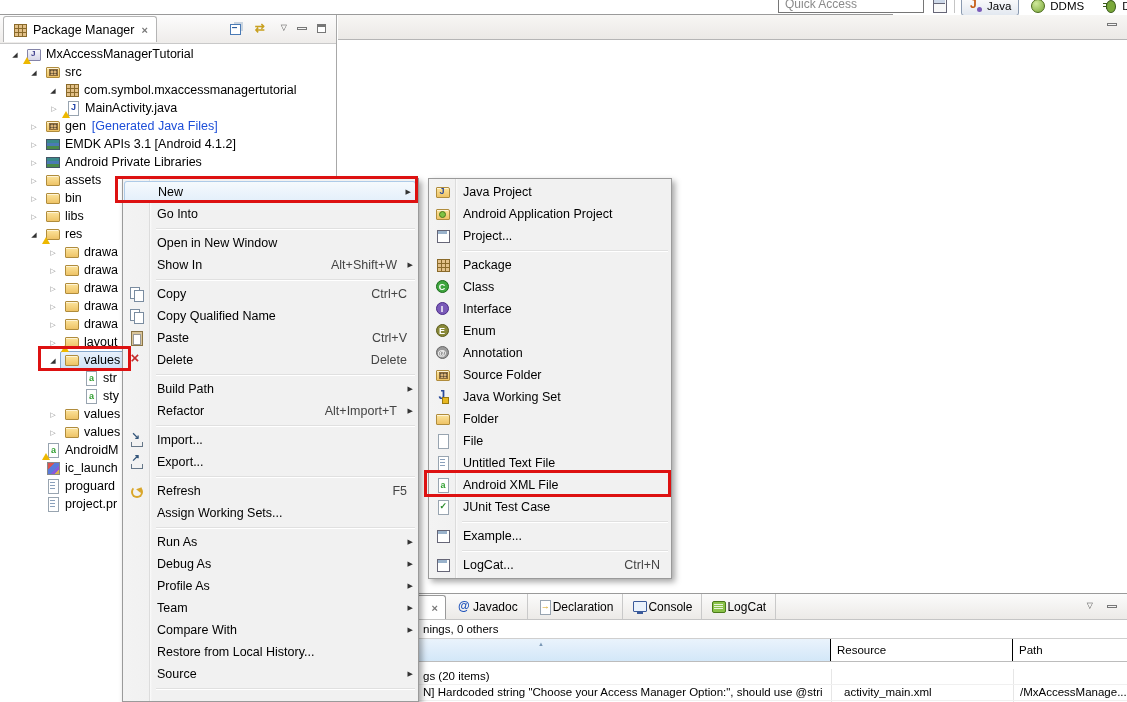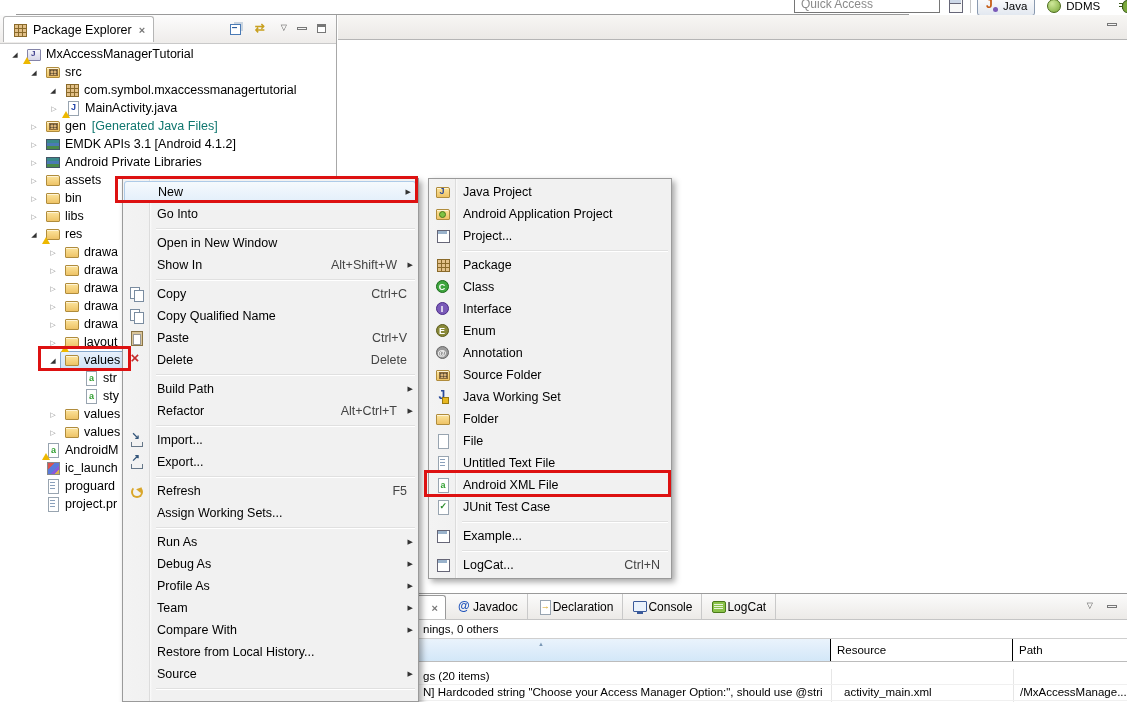--- a/index.html
+++ b/index.html
@@ -1,20 +1,20 @@
 <!DOCTYPE html>
 <html><head>
 <meta charset="utf-8">
 <style>
   html,body{margin:0;padding:0;background:#fff}
   .app{position:relative;width:1127px;height:702px;overflow:hidden;background:#fff;
        font-family:"Liberation Sans",sans-serif;font-size:12px;color:#000;-webkit-font-smoothing:antialiased}
 
   
-  .topbar{position:absolute;left:16px;top:0;width:893px;height:14px;background:#fff;border-bottom:1px solid #9a9a9a}
+  .topbar{position:absolute;left:0;top:0;width:893px;height:14px;background:#fff;border-bottom:1px solid #9a9a9a}
   .quick-access{position:absolute;left:778px;top:-9px;width:146px;height:22px;box-sizing:border-box;
     border:1px solid #767676;background:#fff;color:#8a8a8a;font-size:12px;line-height:14px;padding:5px 0 0 6px}
   .tb-right{position:absolute;left:932px;top:-3px;display:flex;align-items:center;gap:6px;height:18px}
   .tb-sep{width:1px;height:14px;background:#c5c5c5}
   .persp-btn{display:flex;align-items:center;gap:4px;padding:1px 7px 1px 5px;font-size:11.5px;white-space:nowrap}
   .persp-btn.active{border:1px solid #8a9ab0;border-radius:3px;background:linear-gradient(#fdfdfd,#e2e8f0)}
 
   
   .icon{position:relative;display:inline-block;width:16px;height:16px;flex:0 0 16px}
   
@@ -110,21 +110,21 @@
   .tabclose{color:#777;font-size:11px;font-weight:bold;margin-left:2px}
   .pe-tools{position:absolute;right:10px;top:5px;display:flex;gap:10px;align-items:center}
   .pe-tree{position:absolute;top:30px;left:0;right:0;bottom:0;overflow:hidden;font-size:12.5px}
   .titem{height:18px;display:flex;align-items:center;white-space:nowrap}
   .twist{flex:0 0 14px;text-align:center;line-height:18px}
   .twist.open::before{content:"◢";font-size:7px;color:#333}
   .twist.closed::before{content:"▷";font-size:7px;color:#8a8a8a}
   .tinner{display:flex;align-items:center;gap:4px;padding:0 3px;height:17px;border:1px solid transparent;border-radius:2px}
   .titem.selected .tinner{background:linear-gradient(#e8f1fc,#cde2f8);border:1px solid #86a8cc}
   .iconwrap{position:relative;width:16px;height:16px;flex:0 0 16px}
-  .tsuffix{color:#0f766e;margin-left:2px}
+  .tsuffix{color:#1d4ed8;margin-left:2px}
 
   
   .editor-area{position:absolute;left:338px;top:15px;right:0;height:578px;background:#fff}
   .editor-topstrip{height:24px;background:linear-gradient(#f7f6f4,#ebe9e6);border-bottom:1px solid #b5b5b5;position:relative}
   .editor-topstrip .dash{position:absolute;right:10px;top:8px}
 
   
   .bottom-panel{position:absolute;left:338px;top:593px;right:0;bottom:0;border-top:1px solid #9a9a9a;background:#fff;
     box-sizing:border-box;overflow:hidden}
   .btabbar{height:25px;background:linear-gradient(#fbfbfb,#eceae7);border-bottom:1px solid #c5c5c5;position:relative}
@@ -194,21 +194,21 @@
   <div class="editor-area">
     <div class="editor-topstrip">
       <span class="dash"></span>
     </div>
   </div>
 
   <div class="pe-panel">
     <div class="pe-tabbar">
       <div class="pe-tab">
         <span class="icon i-pe"></span>
-        <span>Package Explorer</span>
+        <span>Package Manager</span>
         <span class="tabclose">×</span>
       </div>
       <div class="pe-tools">
         <span class="icon i-collapse"></span>
         <span class="icon i-link"></span>
         <span class="viewmenu">▽</span>
         <span class="dash"></span>
         <span class="maxbox"></span>
       </div>
     </div>
@@ -636,21 +636,21 @@
         </span>
         <span class="mlabel">Build Path</span>
 
         <span class="marrow">▶</span>
       </div>
       <div class="mitem">
         <span class="micon">
           <span class="icon"></span>
         </span>
         <span class="mlabel">Refactor</span>
-        <span class="mshort">Alt+Ctrl+T</span>
+        <span class="mshort">Alt+Import+T</span>
         <span class="marrow">▶</span>
       </div>
       <div class="msep">
         <span class="msl"></span>
       </div>
       <div class="mitem">
         <span class="micon">
           <span class="icon i-import"></span>
         </span>
         <span class="mlabel">Import...</span>

